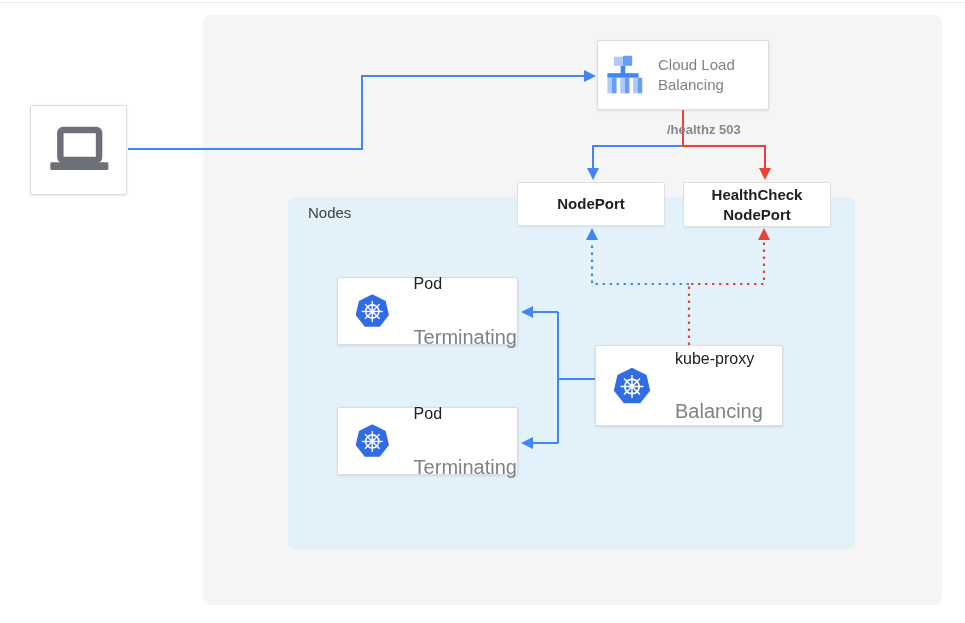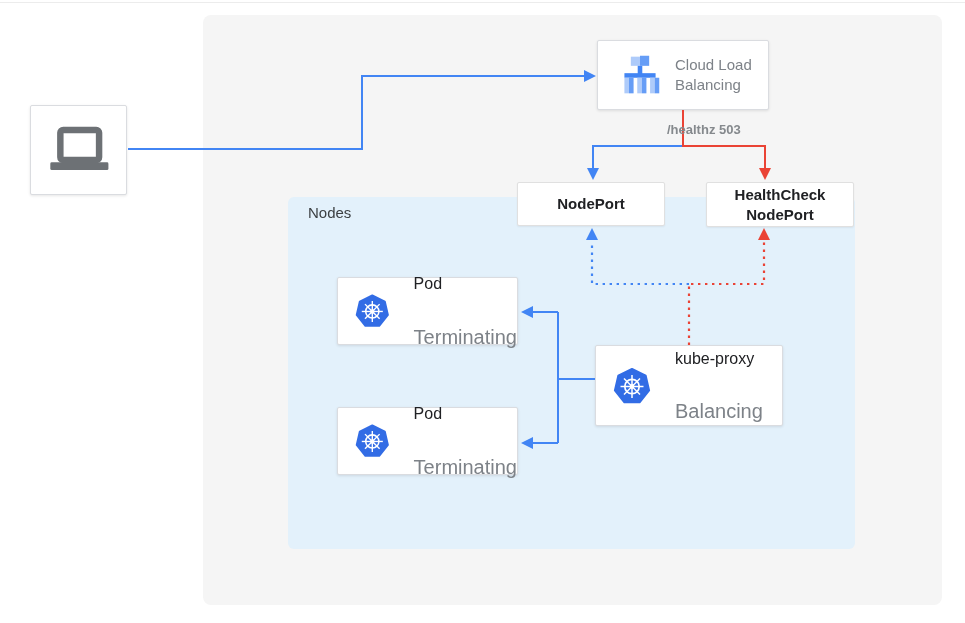--- a/index.html
+++ b/index.html
@@ -17,27 +17,27 @@
   .panel-gray{position:absolute;left:203px;top:15px;width:739px;height:590px;
     background:var(--panel-gray);border-radius:8px;}
   .panel-nodes{position:absolute;left:288px;top:197px;width:567px;height:352px;
     background:var(--nodes-blue);border-radius:6px;padding-left:36px;}
   .nodes-label{position:absolute;left:20px;top:7px;font-size:15px;color:var(--label-gray);}
   .card{position:absolute;background:#fff;border:1px solid var(--border-gray);
     border-radius:2px;box-shadow:0 1px 3px rgba(0,0,0,0.10);z-index:2;}
   .client-card{left:30px;top:105px;width:97px;height:90px;display:flex;
     align-items:center;justify-content:center;}
   .clb-card{left:597px;top:40px;width:172px;height:70px;display:flex;
-    align-items:center;padding-left:20px;gap:13px;}
+    align-items:center;padding-left:3px;gap:13px;}
   .clb-label{width:92px;font-size:15px;line-height:1.35;color:var(--text-gray);}
   .port-card{height:44px;display:flex;flex-direction:column;align-items:center;
     justify-content:center;font-weight:bold;font-size:15px;color:var(--text-dark);
     box-shadow:0 1px 2px rgba(0,0,0,0.06);border-color:#e0e0e0;line-height:1.3;}
   .nodeport-card{left:517px;top:182px;width:148px;}
-  .hc-card{left:706px;top:182px;width:148px;height:45px;}
+  .hc-card{left:683px;top:182px;width:148px;height:45px;}
   .entity-card{display:flex;align-items:center;padding-left:16px;gap:23px;}
   .pod1-card{left:337px;top:277px;width:181px;height:68px;}
   .pod2-card{left:337px;top:407px;width:181px;height:68px;}
   .kp-card{left:595px;top:345px;width:188px;height:81px;}
   .entity-title{font-size:16px;color:var(--text-dark);line-height:1.45;}
   .entity-sub{font-size:20px;color:var(--text-gray);line-height:1.3;margin-top:28px;}
   .healthz{position:absolute;left:667px;top:122px;font-size:13px;font-weight:bold;
     color:var(--healthz-gray);z-index:3;}
   .wires{position:absolute;left:0;top:0;z-index:3;pointer-events:none;}
   .wire-blue{stroke:var(--blue);stroke-width:2;fill:none;}

